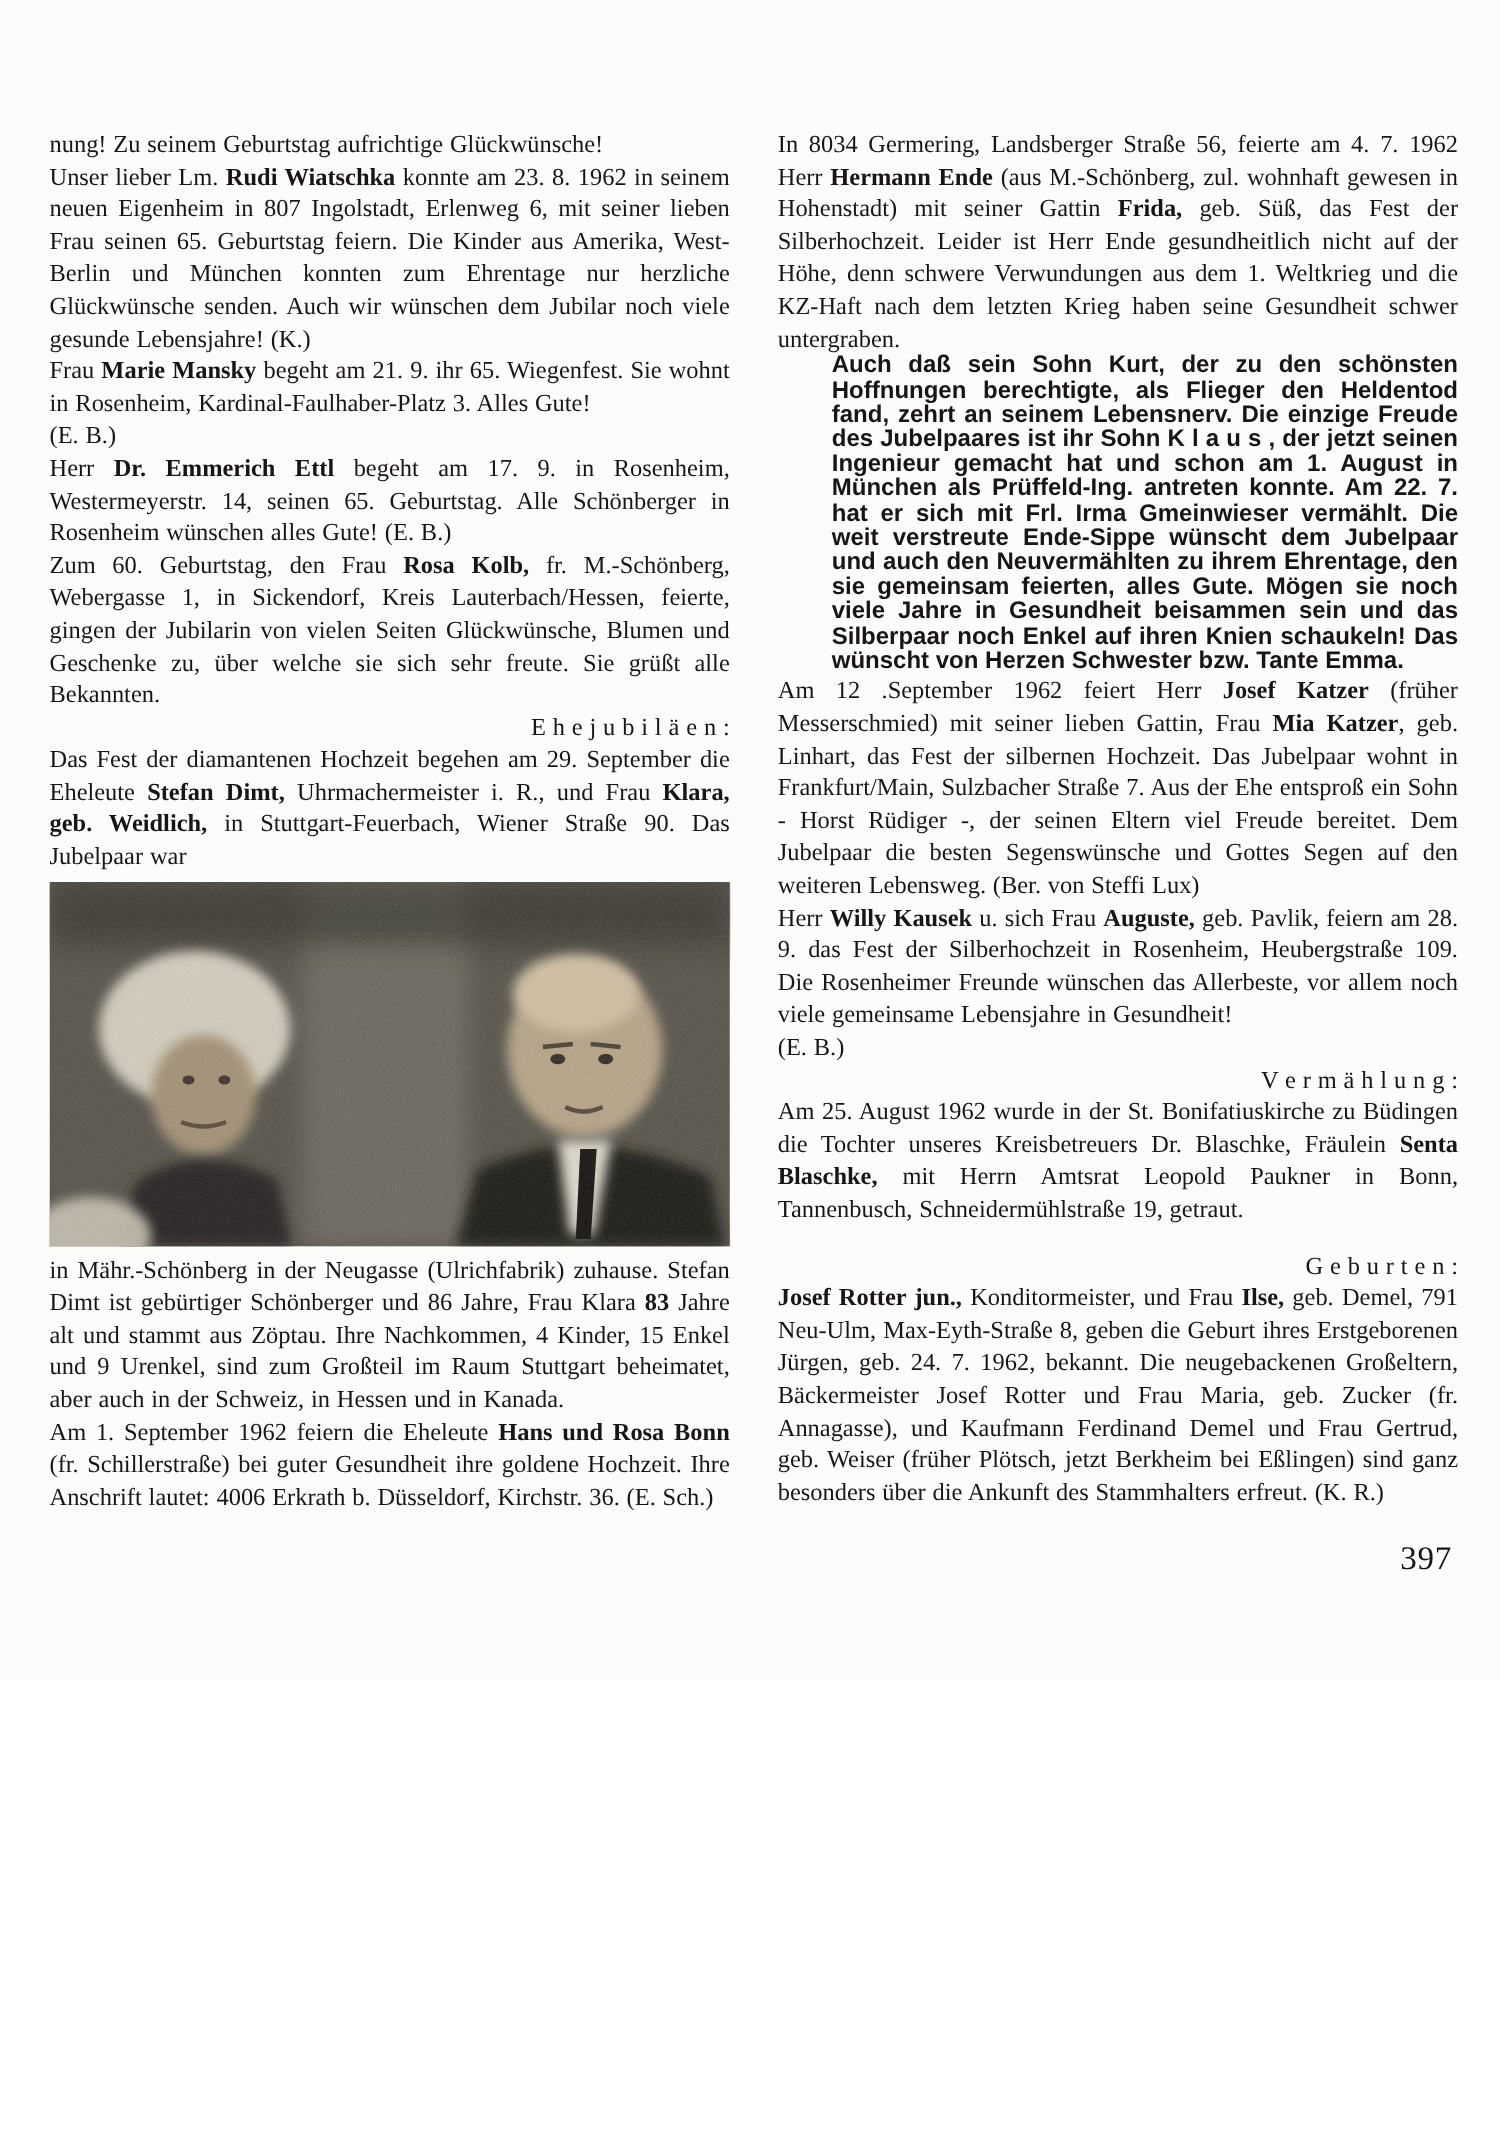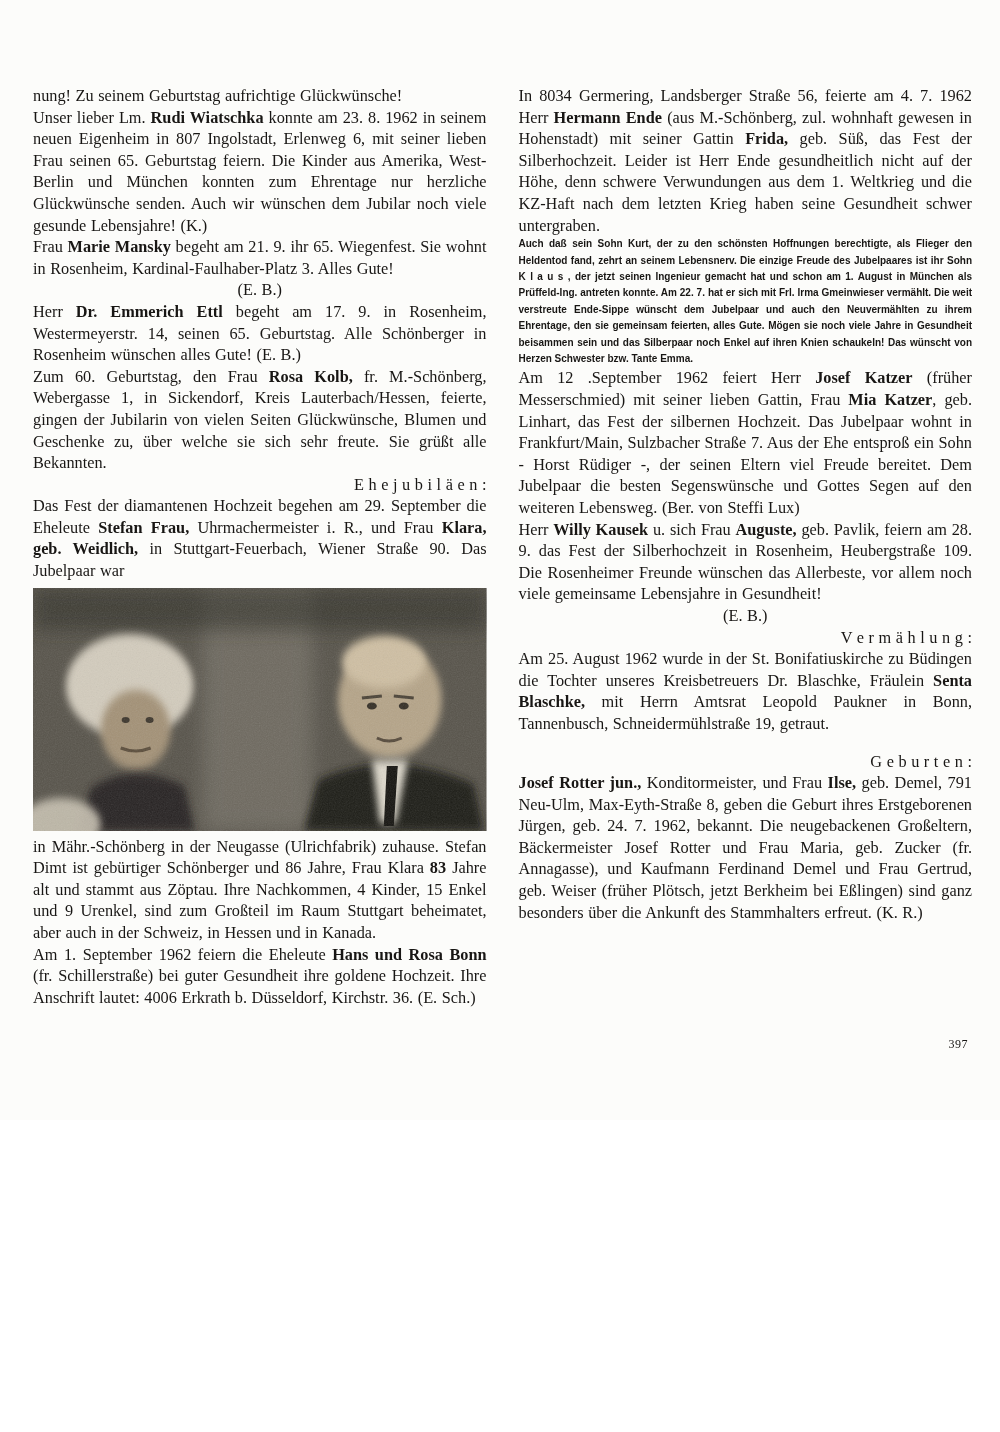--- a/index.html
+++ b/index.html
@@ -18,61 +18,62 @@
     padding: 85px 28px 0 33px;
   }
   .col { flex: 1; min-width: 0; }
   .para {
     margin: 0;
     font-size: 16.3px;
     line-height: 21.6px;
     text-align: justify;
     word-spacing: 0.5px;
   }
-  .para.right { text-align: center; }
+  .para.right { text-align: left; }
   .para.heading { text-align: right; }
   .para.small {
     font-family: "Liberation Sans", "DejaVu Sans", sans-serif;
     font-weight: 700;
-    font-size: 10px;
+    font-size: 16px;
     line-height: 16.4px;
     word-spacing: 0;
+    margin-left: 36px;
   }
   .para.gap { margin-top: 16px; }
   .b { font-weight: 700; }
   .photo-wrap {
     display: block;
     margin: 6px 0 5px 0;
     width: 100%;
     height: 243px;
   }
   .photo-wrap svg { display: block; }
   .page-number {
     position: absolute;
     right: 32px;
     bottom: 68px;
-    font-size: 12px;
+    font-size: 22px;
     letter-spacing: 0.5px;
     text-align: right;
   }
 </style>
 </head>
 <body>
 
 <div class="page">
   <div class="columns">
     <div class="col">
         <p class="para"><span>nung! Zu seinem Geburtstag aufrichtige Glückwünsche!</span></p>
         <p class="para"><span>Unser lieber Lm. </span><span class="b">Rudi Wiatschka</span><span> konnte am 23. 8. 1962 in seinem neuen Eigenheim in 807 Ingolstadt, Erlenweg 6, mit seiner lieben Frau seinen 65. Geburtstag feiern. Die Kinder aus Amerika, West-Berlin und München konnten zum Ehrentage nur herzliche Glückwünsche senden. Auch wir wünschen dem Jubilar noch viele gesunde Lebensjahre! (K.)</span></p>
         <p class="para"><span>Frau </span><span class="b">Marie Mansky</span><span> begeht am 21. 9. ihr 65. Wiegenfest. Sie wohnt in Rosenheim, Kardinal-Faulhaber-Platz 3. Alles Gute!</span></p>
         <p class="para right"><span>(E. B.)</span></p>
         <p class="para"><span>Herr </span><span class="b">Dr. Emmerich Ettl</span><span> begeht am 17. 9. in Rosenheim, Westermeyerstr. 14, seinen 65. Geburtstag. Alle Schönberger in Rosenheim wünschen alles Gute! (E. B.)</span></p>
         <p class="para"><span>Zum 60. Geburtstag, den Frau </span><span class="b">Rosa Kolb,</span><span> fr. M.-Schönberg, Webergasse 1, in Sickendorf, Kreis Lauterbach/Hessen, feierte, gingen der Jubilarin von vielen Seiten Glückwünsche, Blumen und Geschenke zu, über welche sie sich sehr freute. Sie grüßt alle Bekannten.</span></p>
         <p class="para heading"><span>E h e j u b i l ä e n :</span></p>
-        <p class="para"><span>Das Fest der diamantenen Hochzeit begehen am 29. September die Eheleute </span><span class="b">Stefan Frau,</span><span> Uhrmachermeister i. R., und Frau </span><span class="b">Klara, geb. Weidlich,</span><span> in Stuttgart-Feuerbach, Wiener Straße 90. Das Jubelpaar war</span></p>
+        <p class="para"><span>Das Fest der diamantenen Hochzeit begehen am 29. September die Eheleute </span><span class="b">Stefan Dimt,</span><span> Uhrmachermeister i. R., und Frau </span><span class="b">Klara, geb. Weidlich,</span><span> in Stuttgart-Feuerbach, Wiener Straße 90. Das Jubelpaar war</span></p>
   <figure class="photo-wrap">
     <svg viewBox="0 0 455 243" width="100%" height="100%" preserveAspectRatio="none">
       <defs>
         <filter id="ph-soft" x="-40%" y="-40%" width="180%" height="180%">
                 <feGaussianBlur stdDeviation="4"></feGaussianBlur>
               </filter>
         <filter id="ph-soft2" x="-60%" y="-60%" width="220%" height="220%">
                 <feGaussianBlur stdDeviation="9"></feGaussianBlur>
               </filter>
         <filter id="ph-grain">

